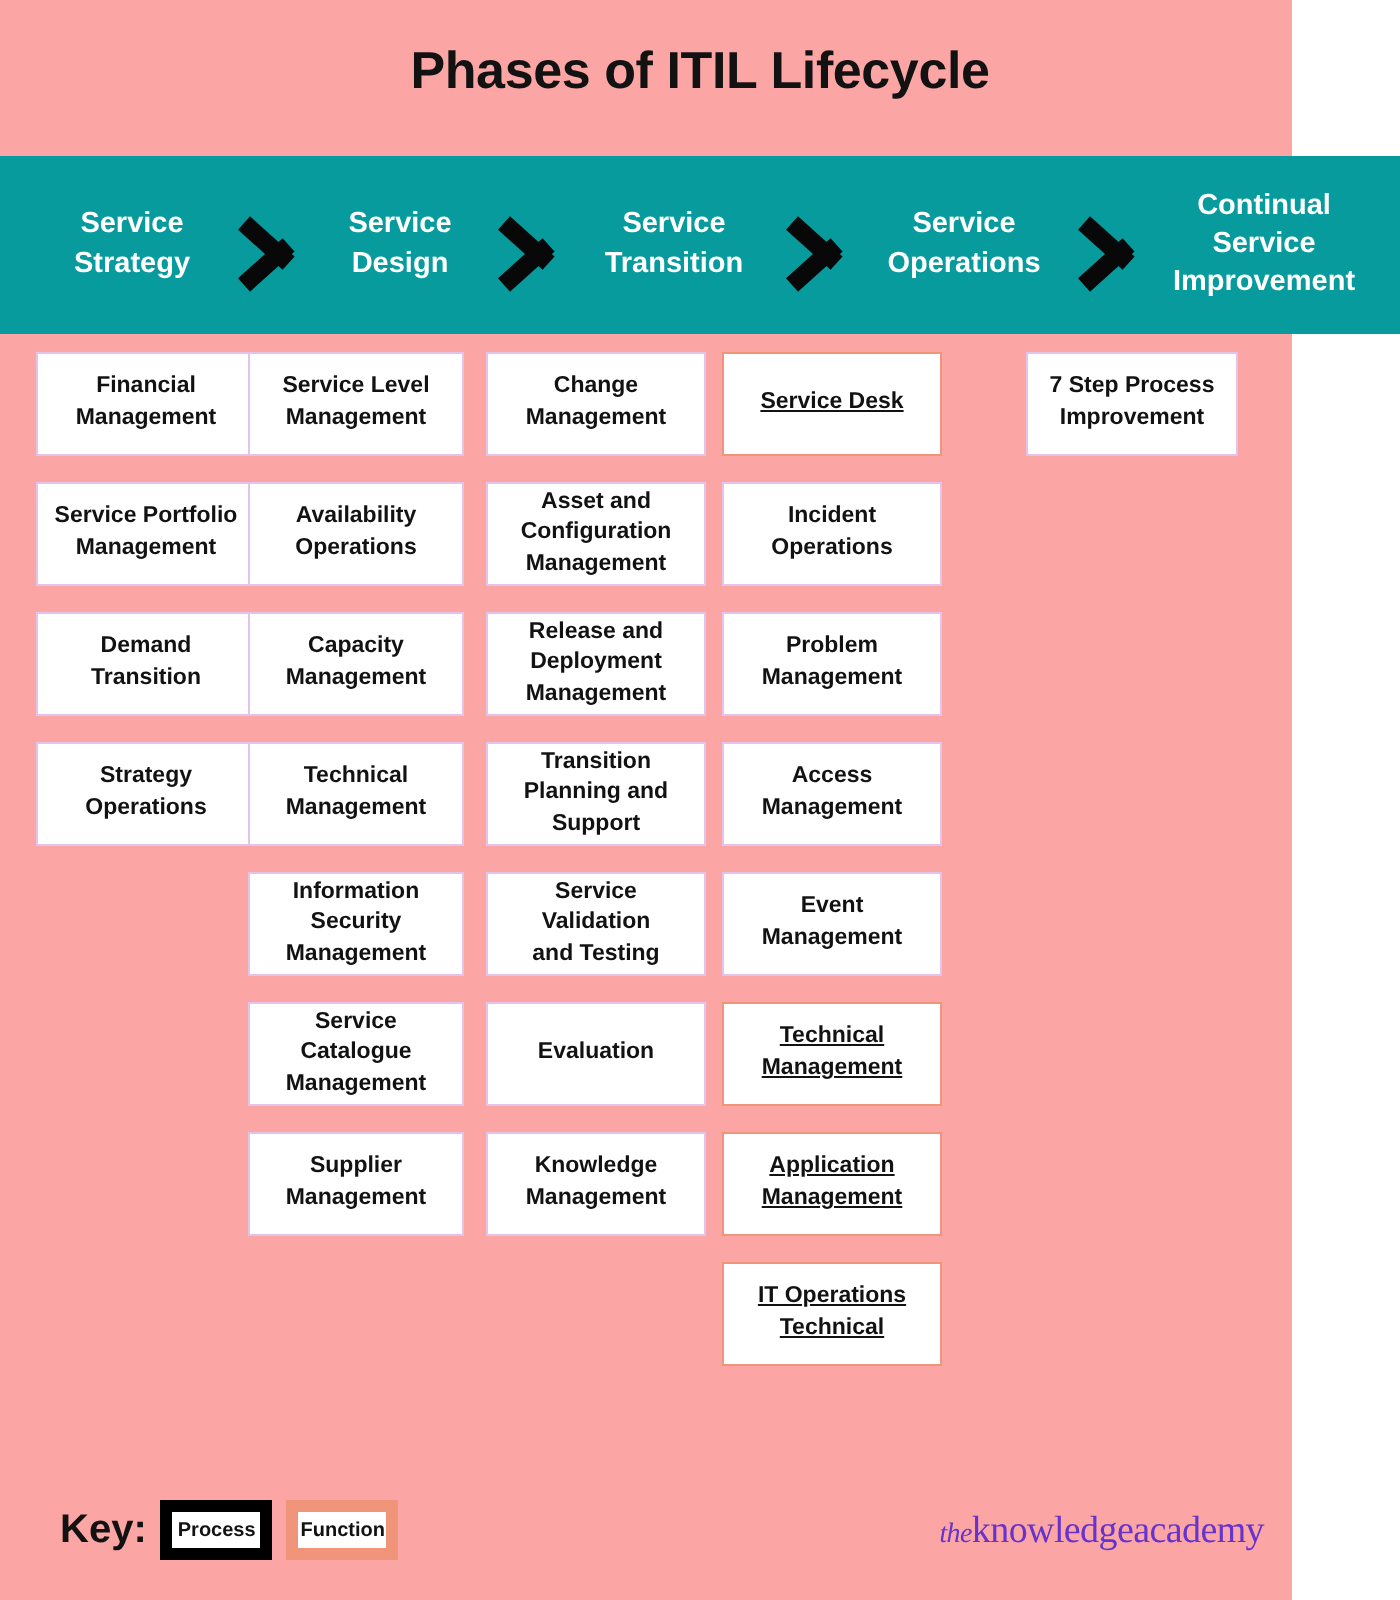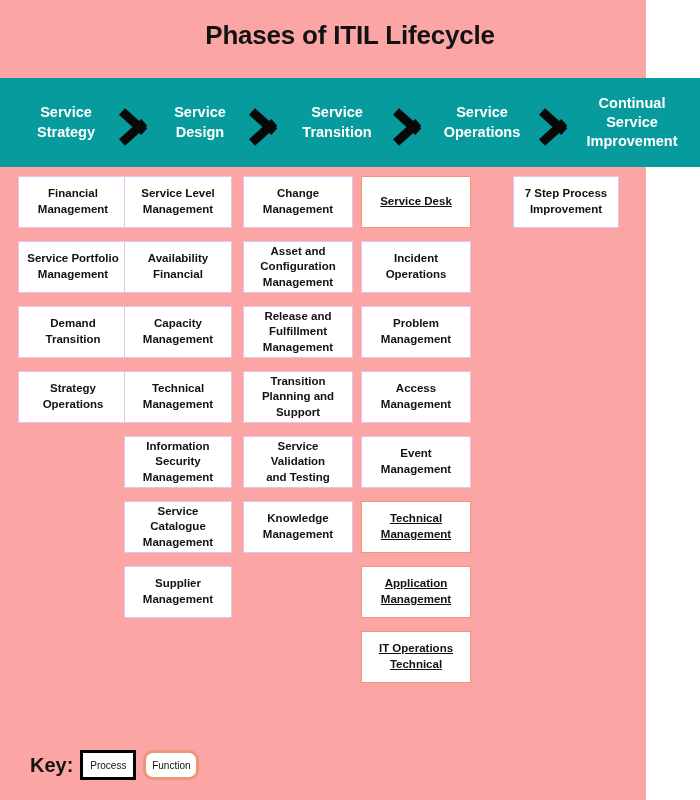--- a/index.html
+++ b/index.html
@@ -132,30 +132,30 @@
     gap: 7px;
   }
   .key-label {
     font-size: 20px;
     font-weight: bold;
     color: #121212;
   }
   .key-box {
     width: 56px;
     height: 30px;
-    border: 3px solid #000000;
+    border: 6px solid #000000;
     display: flex;
     align-items: center;
     justify-content: center;
     font-size: 10px;
-    font-weight: normal;
+    font-weight: bold;
     color: #121212;
     background: #ffffff;
   }
-  .key-box.func { border-color: #F0947A; border-radius: 10px; }
+  .key-box.func { border-color: #F0947A; }
 
   
   .logo {
     position: absolute;
     right: 14px;
     top: 755px;
     font-family: "Liberation Serif", serif;
     color: #6633CC;
     font-size: 19px;
     letter-spacing: -0.3px;
@@ -199,49 +199,50 @@
 Management</div>
         <div class="box lines2">Demand
 Transition</div>
         <div class="box lines2">Strategy
 Operations</div>
       </div>
       <div class="col col-1">
         <div class="box lines2">Service Level
 Management</div>
         <div class="box lines2">Availability
-Financial</div>
+Operations</div>
         <div class="box lines2">Capacity
 Management</div>
         <div class="box lines2">Technical
 Management</div>
         <div class="box lines3">Information
 Security
 Management</div>
         <div class="box lines3">Service
 Catalogue
 Management</div>
         <div class="box lines2">Supplier
 Management</div>
       </div>
       <div class="col col-2">
         <div class="box lines2">Change
 Management</div>
         <div class="box lines3">Asset and
 Configuration
 Management</div>
         <div class="box lines3">Release and
-Fulfillment
+Deployment
 Management</div>
         <div class="box lines3">Transition
 Planning and
 Support</div>
         <div class="box lines3">Service
 Validation
 and Testing</div>
+        <div class="box lines2">Evaluation</div>
         <div class="box lines2">Knowledge
 Management</div>
       </div>
       <div class="col col-3">
         <div class="box lines2 func">Service Desk</div>
         <div class="box lines2">Incident
 Operations</div>
         <div class="box lines2">Problem
 Management</div>
         <div class="box lines2">Access
@@ -260,14 +261,17 @@
 Improvement</div>
       </div>
     </div>
 
   <div class="key">
     <span class="key-label">Key:</span>
     <span class="key-box">Process</span>
     <span class="key-box func">Function</span>
   </div>
 
+  <div class="logo">
+    <span class="the">the</span><span>knowledgeacademy</span>
+  </div>
 
 </div>
 
 </body></html>

